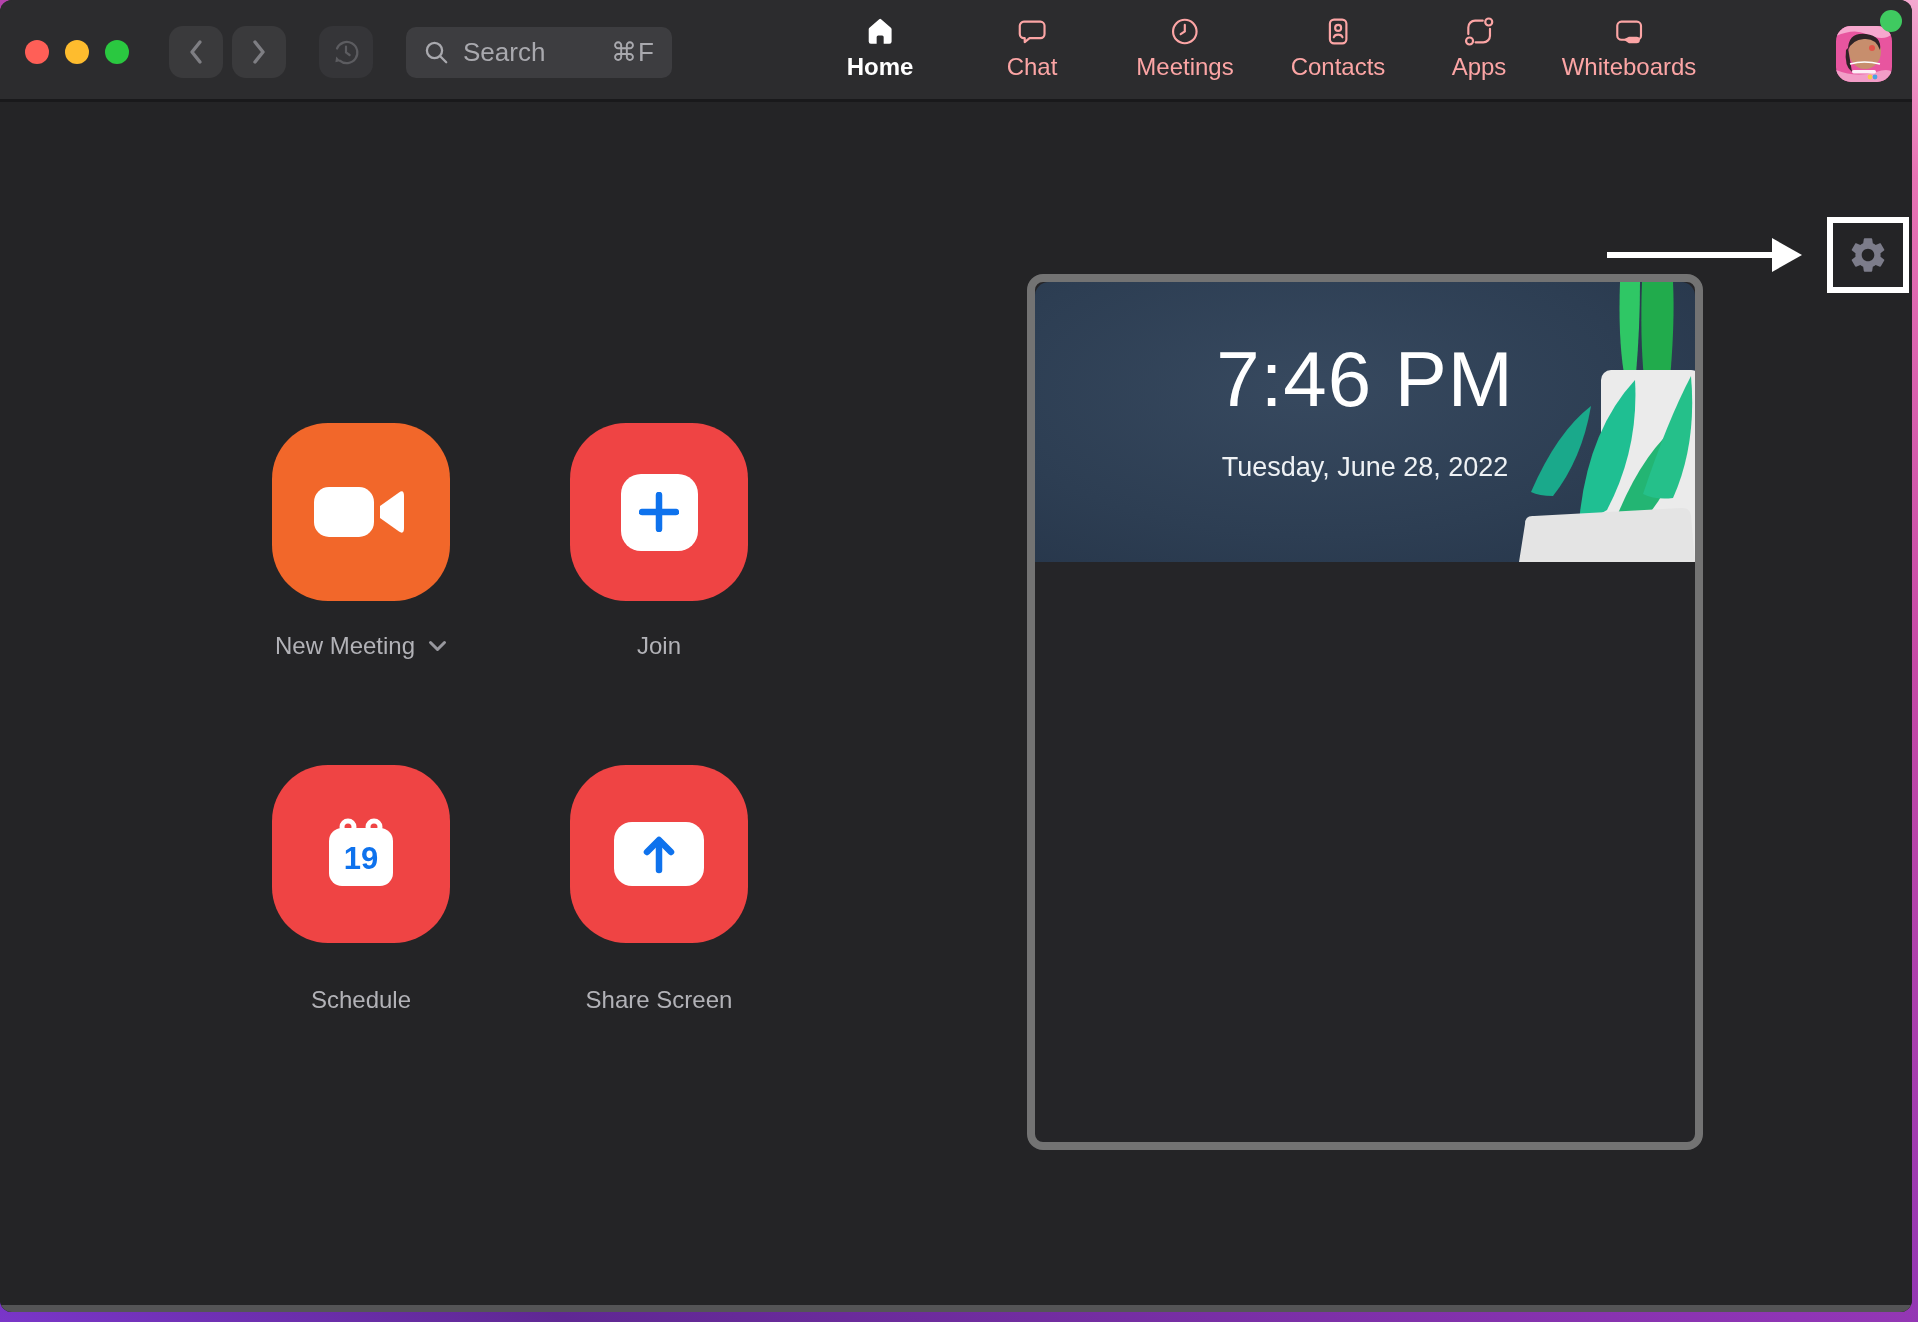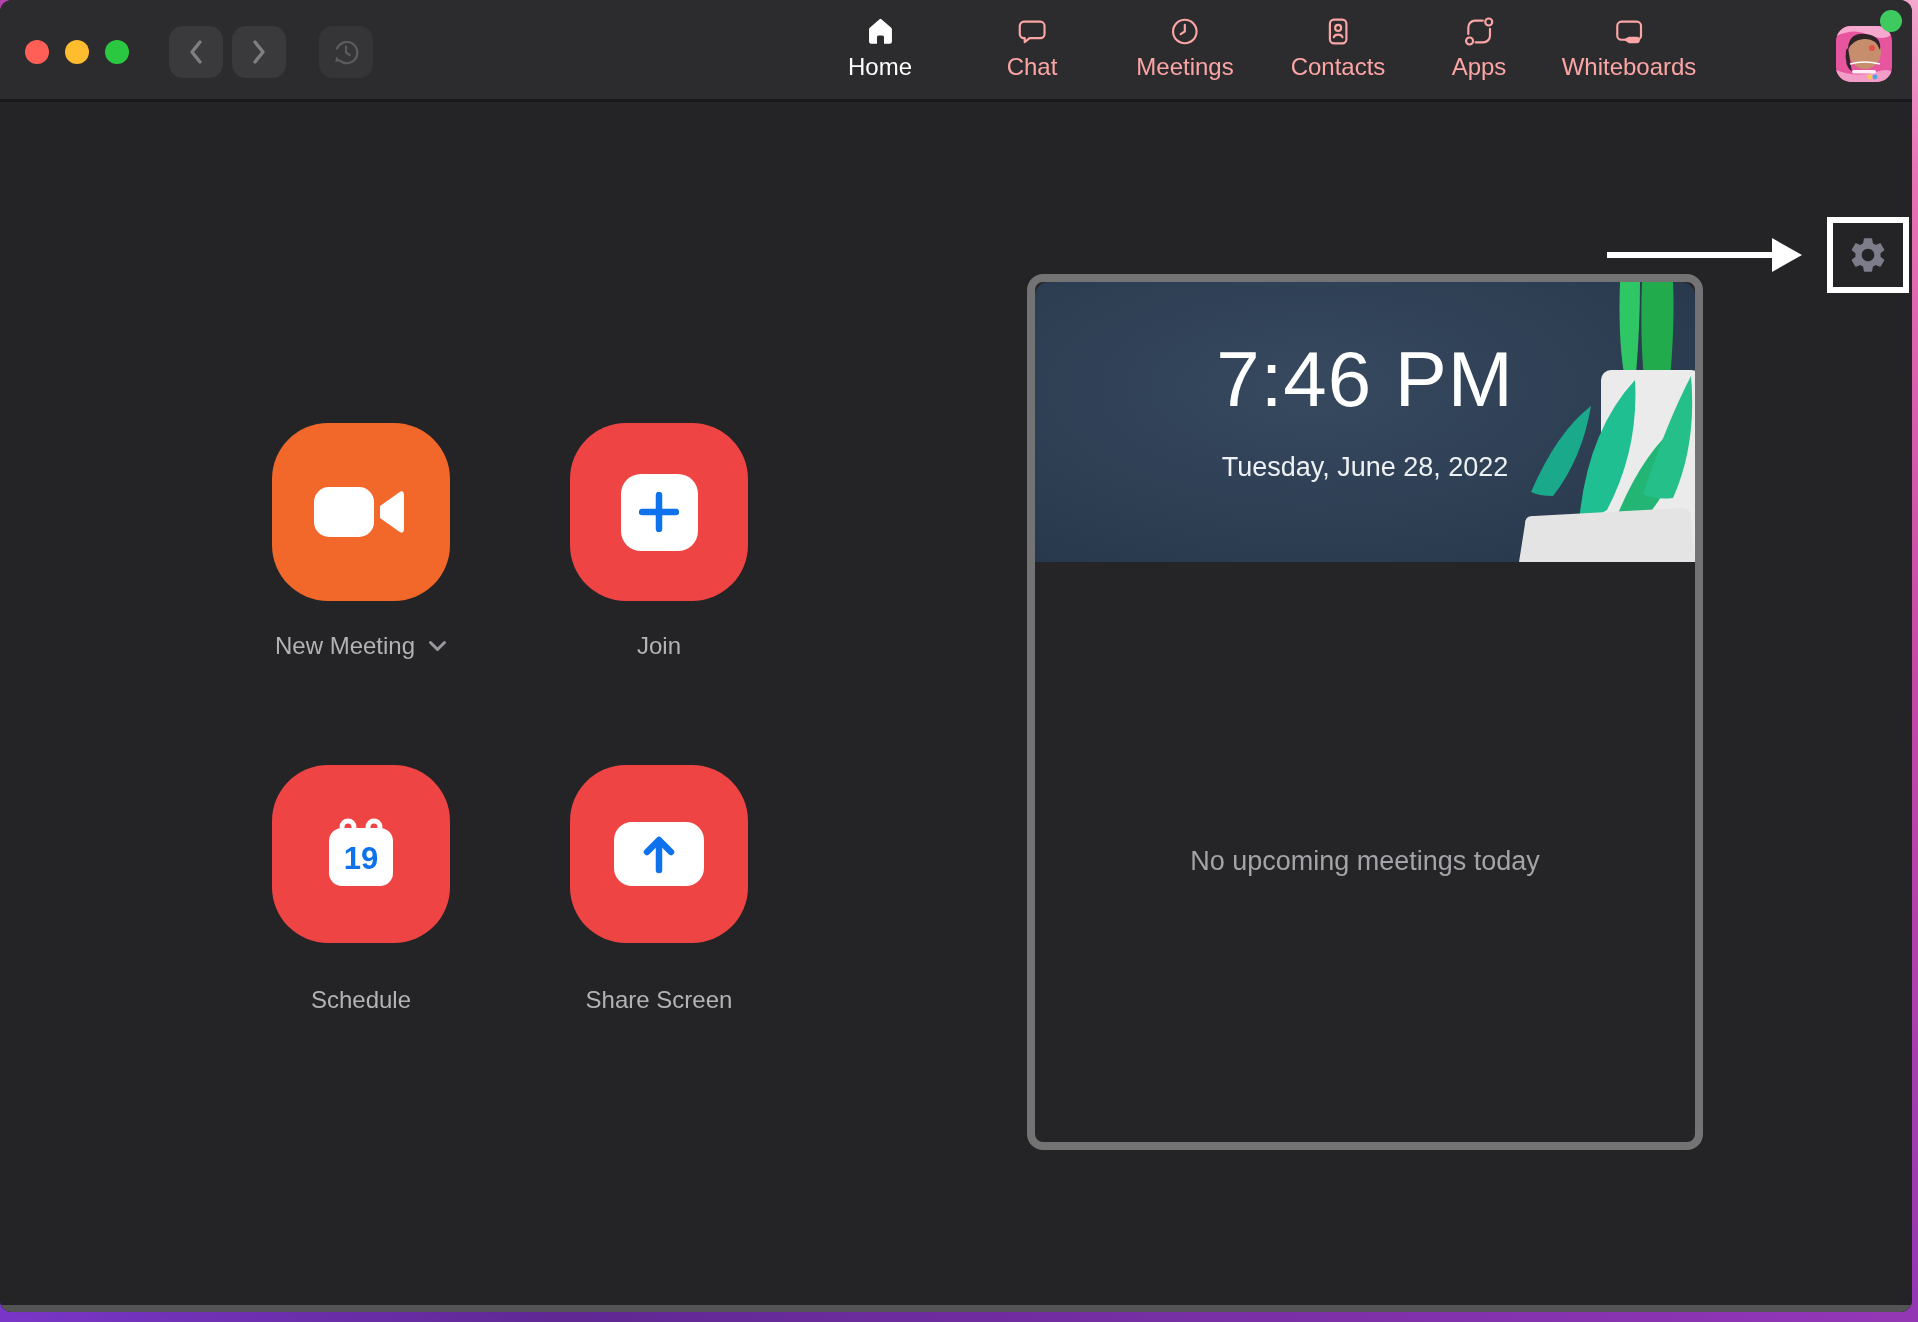--- a/index.html
+++ b/index.html
@@ -25,21 +25,21 @@
   .tb-btn.back { left:169px; } .tb-btn.fwd { left:232px; }
   .tb-btn.history { left:319px; background:#353538; color:#5c5c60; }
   .search { position:absolute; left:406px; top:27px; width:266px; height:51px; border-radius:10px;
     background:#3d3d40; display:flex; align-items:center; gap:13px; padding:0 17px;
     color:#a9a9ae; font-size:26px; }
   .search .shortcut { margin-left:auto; letter-spacing:1px; }
 
   .tab { position:absolute; top:15px; transform:translateX(-50%);
     display:flex; flex-direction:column; align-items:center; gap:5px;
     color:#fca5a5; font-size:24px; cursor:default; white-space:nowrap; }
-  .tab.active { color:#ffffff; font-weight:400; }
+  .tab.active { color:#ffffff; font-weight:700; }
 
   .avatar { position:absolute; left:1836px; top:26px; width:56px; height:56px;
     border-radius:15px; overflow:hidden; }
   .presence-dot { position:absolute; left:1880px; top:10px; width:22px; height:22px;
     border-radius:50%; background:#3fca60; }
 
   
   .content { position:absolute; top:105px; left:0; right:0; bottom:0; background:#242426; }
 
   .arrow-line { position:absolute; left:1607px; top:147px; width:167px; height:6px; background:#ffffff; }
@@ -90,20 +90,28 @@
         </svg>
     </div>
     <div class="tb-btn history">
       <svg width="32" height="32" viewBox="0 0 32 32" fill="none" stroke="currentColor" stroke-width="2.2" stroke-linecap="round">
         <path d="M9.8 24.6 A10.6 10.6 0 1 0 7 12.5"></path>
         <path d="M16 10.5 V16.5 L19.6 19"></path>
         <path d="M6.2 20.5 L10.4 24.9 L5.4 26.2 Z" fill="currentColor" stroke="none"></path>
       </svg>
     </div>
 
+    <div class="search">
+      <svg width="27" height="27" viewBox="0 0 27 27" fill="none" stroke="#a9a9ae" stroke-width="2.3" stroke-linecap="round">
+          <circle cx="11.5" cy="11.5" r="7.6"></circle>
+          <line x1="17.2" y1="17.2" x2="23.2" y2="23.2"></line>
+        </svg>
+      <span>Search</span>
+      <span class="shortcut">⌘F</span>
+    </div>
 
     <div class="tab active" style="left:880px">
       <svg width="33" height="33" viewBox="0 0 32 32">
         <path fill="currentColor" d="M15.1 4 a1.5 1.5 0 0 1 1.8 0 l9.5 8.3 a2 2 0 0 1 .7 1.5 v11.9 a2.1 2.1 0 0 1 -2.1 2.1 h-5.6 v-6.4 a1.5 1.5 0 0 0 -1.5 -1.5 h-3.8 a1.5 1.5 0 0 0 -1.5 1.5 v6.4 H7 a2.1 2.1 0 0 1 -2.1 -2.1 V13.8 a2 2 0 0 1 .7 -1.5 Z"></path>
       </svg>
       <span>Home</span>
     </div>
     <div class="tab" style="left:1032px">
       <svg width="33" height="33" viewBox="0 0 32 32" fill="none" stroke="currentColor" stroke-width="2.1" stroke-linejoin="round">
         <path d="M8 6.5 H24 A4 4 0 0 1 28 10.5 V18.5 A4 4 0 0 1 24 22.5 H13.5 L8.8 26.3 V22.5 H8 A4 4 0 0 1 4 18.5 V10.5 A4 4 0 0 1 8 6.5 Z"></path>
@@ -227,17 +235,16 @@
           <rect x="82" y="88" width="100" height="192" rx="10" fill="#ebebeb"></rect>
           <path d="M12 210 Q38 150 72 124 Q63 177 34 214 Q20 214 12 210 Z" fill="#1aa98b"></path>
           <path d="M60 240 Q68 150 116 98 Q120 167 88 228 Q72 238 60 240 Z" fill="#1fbf92"></path>
           <path d="M98 234 Q124 170 162 140 Q160 198 128 234 Q110 238 98 234 Z" fill="#23b573"></path>
           <path d="M124 212 Q148 140 172 94 Q178 162 154 216 Q136 218 124 212 Z" fill="#25c08a"></path>
           <path d="M6 242 Q6 233 15 234 L162 226 Q171 225 172 234 L176 280 L0 280 Z" fill="#e4e4e4"></path>
         </svg>
         <div class="card-time">7:46 PM</div>
         <div class="card-date">Tuesday, June 28, 2022</div>
       </div>
-      <div class="card-empty">No upcoming meetings today</div>
     </div>
 
   </div>
 </div>
 
 </body></html>

